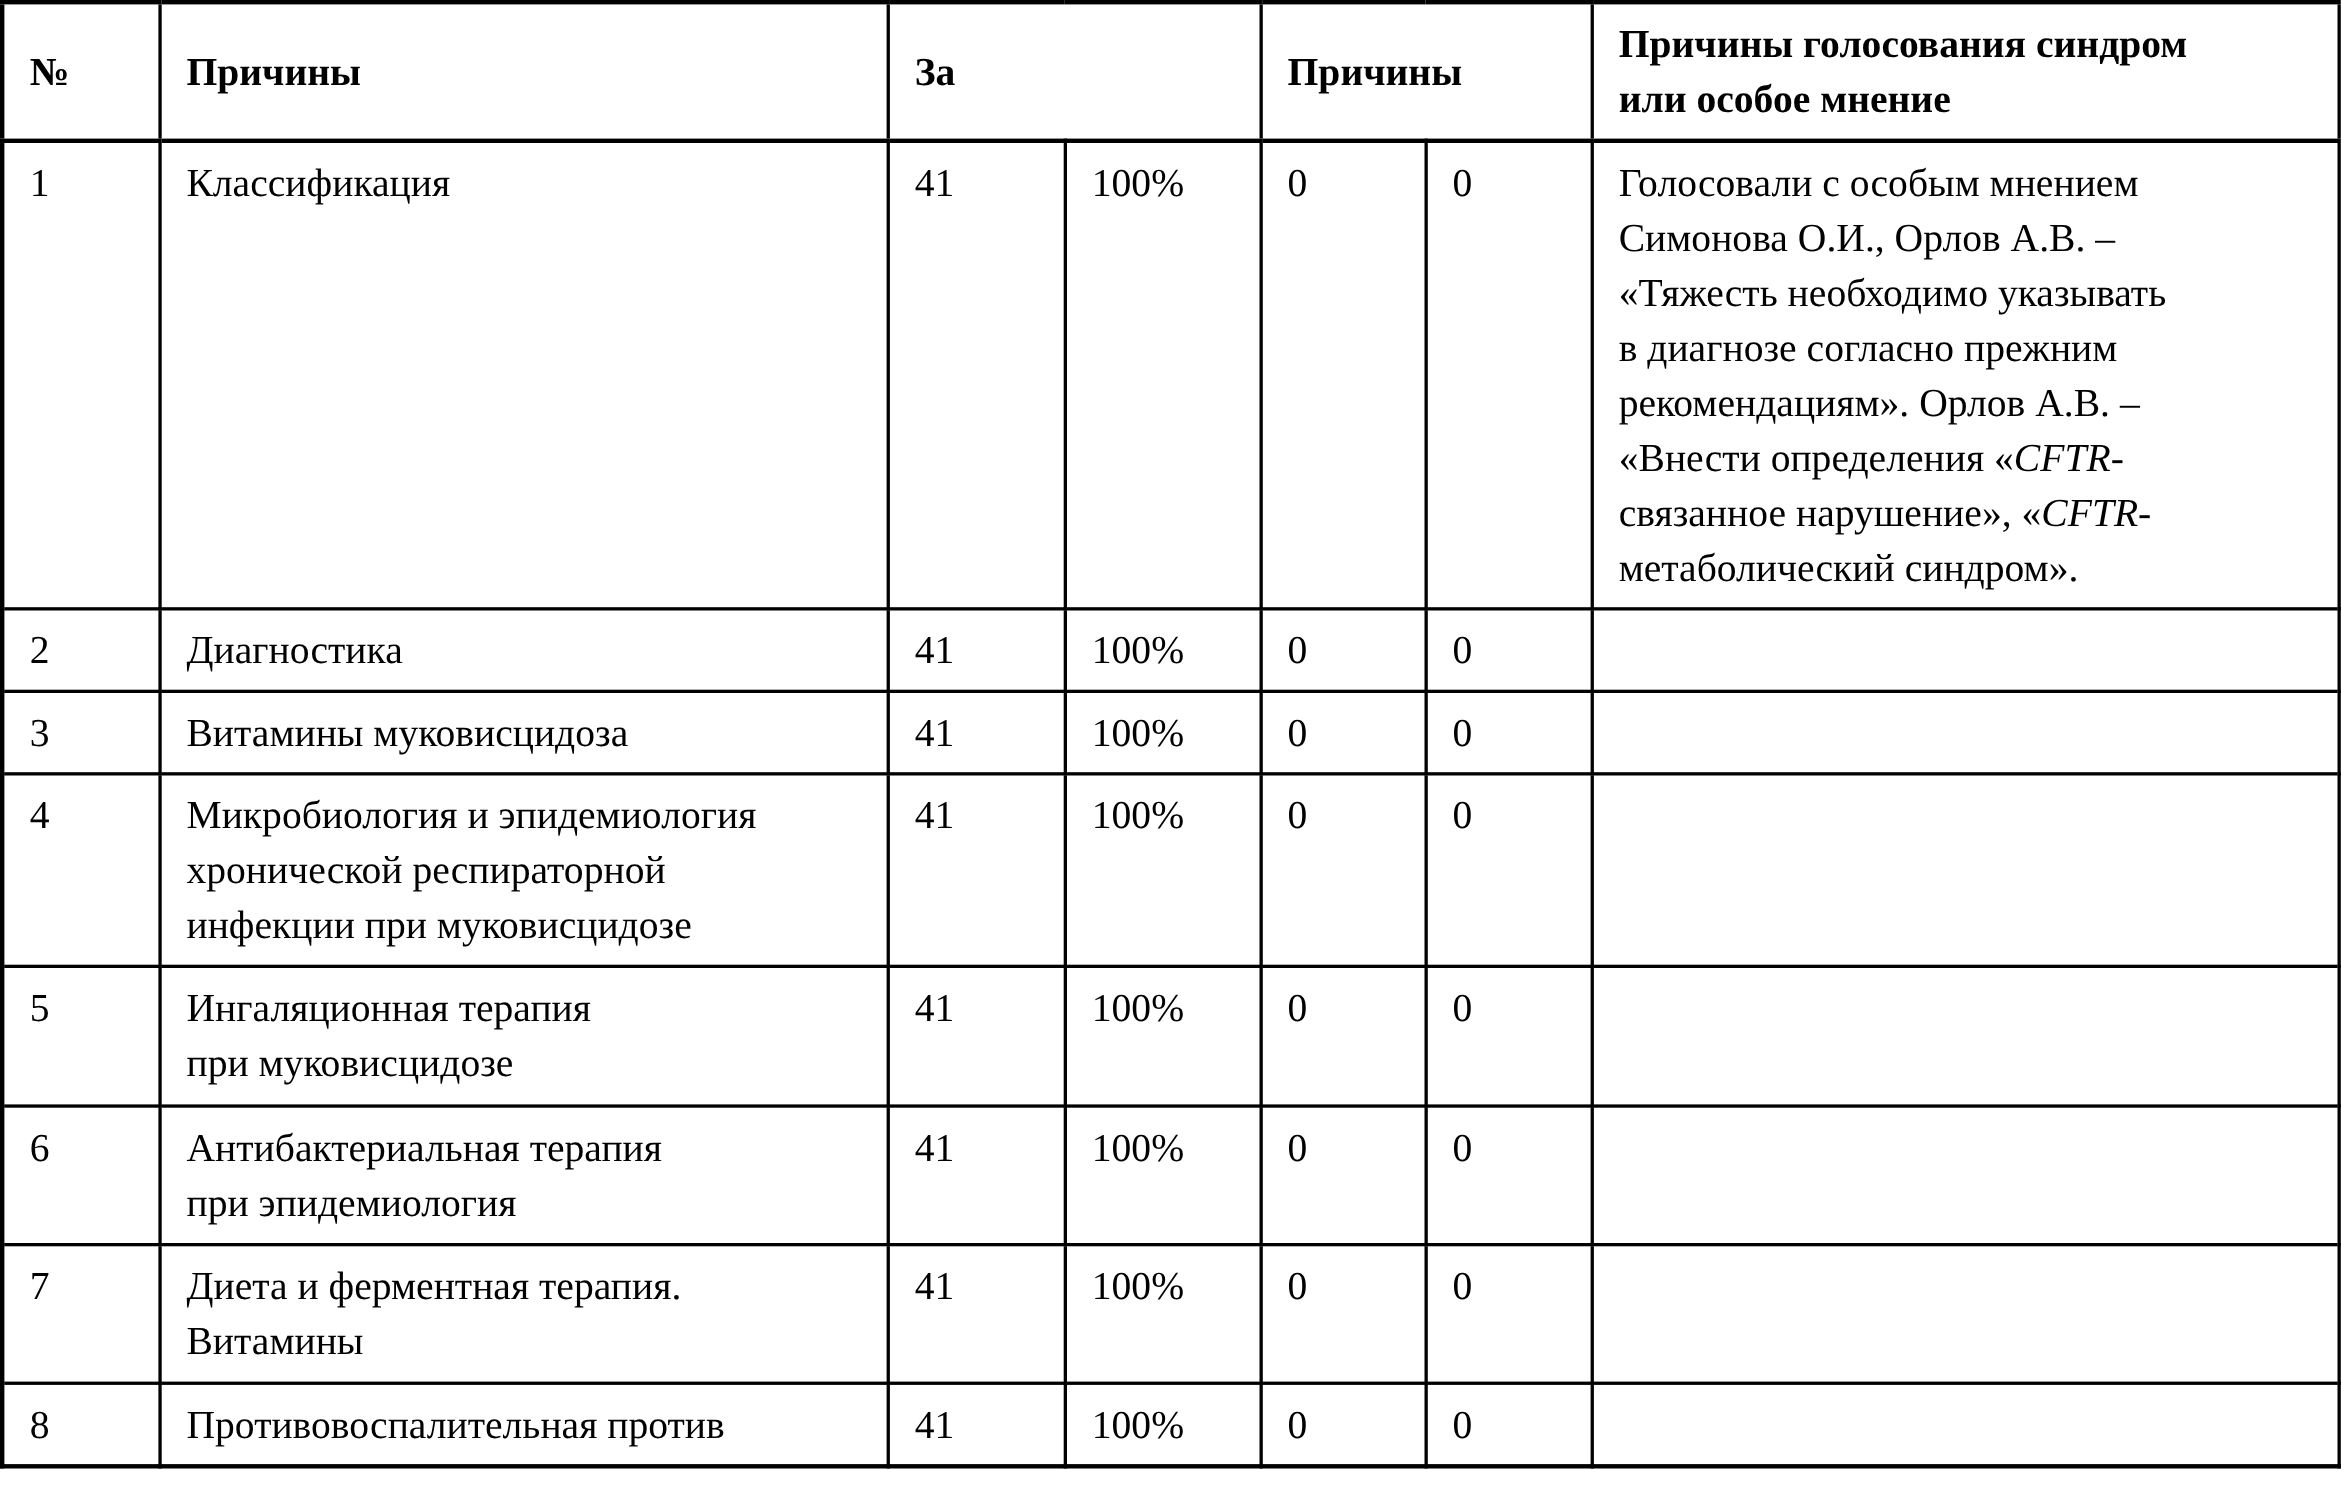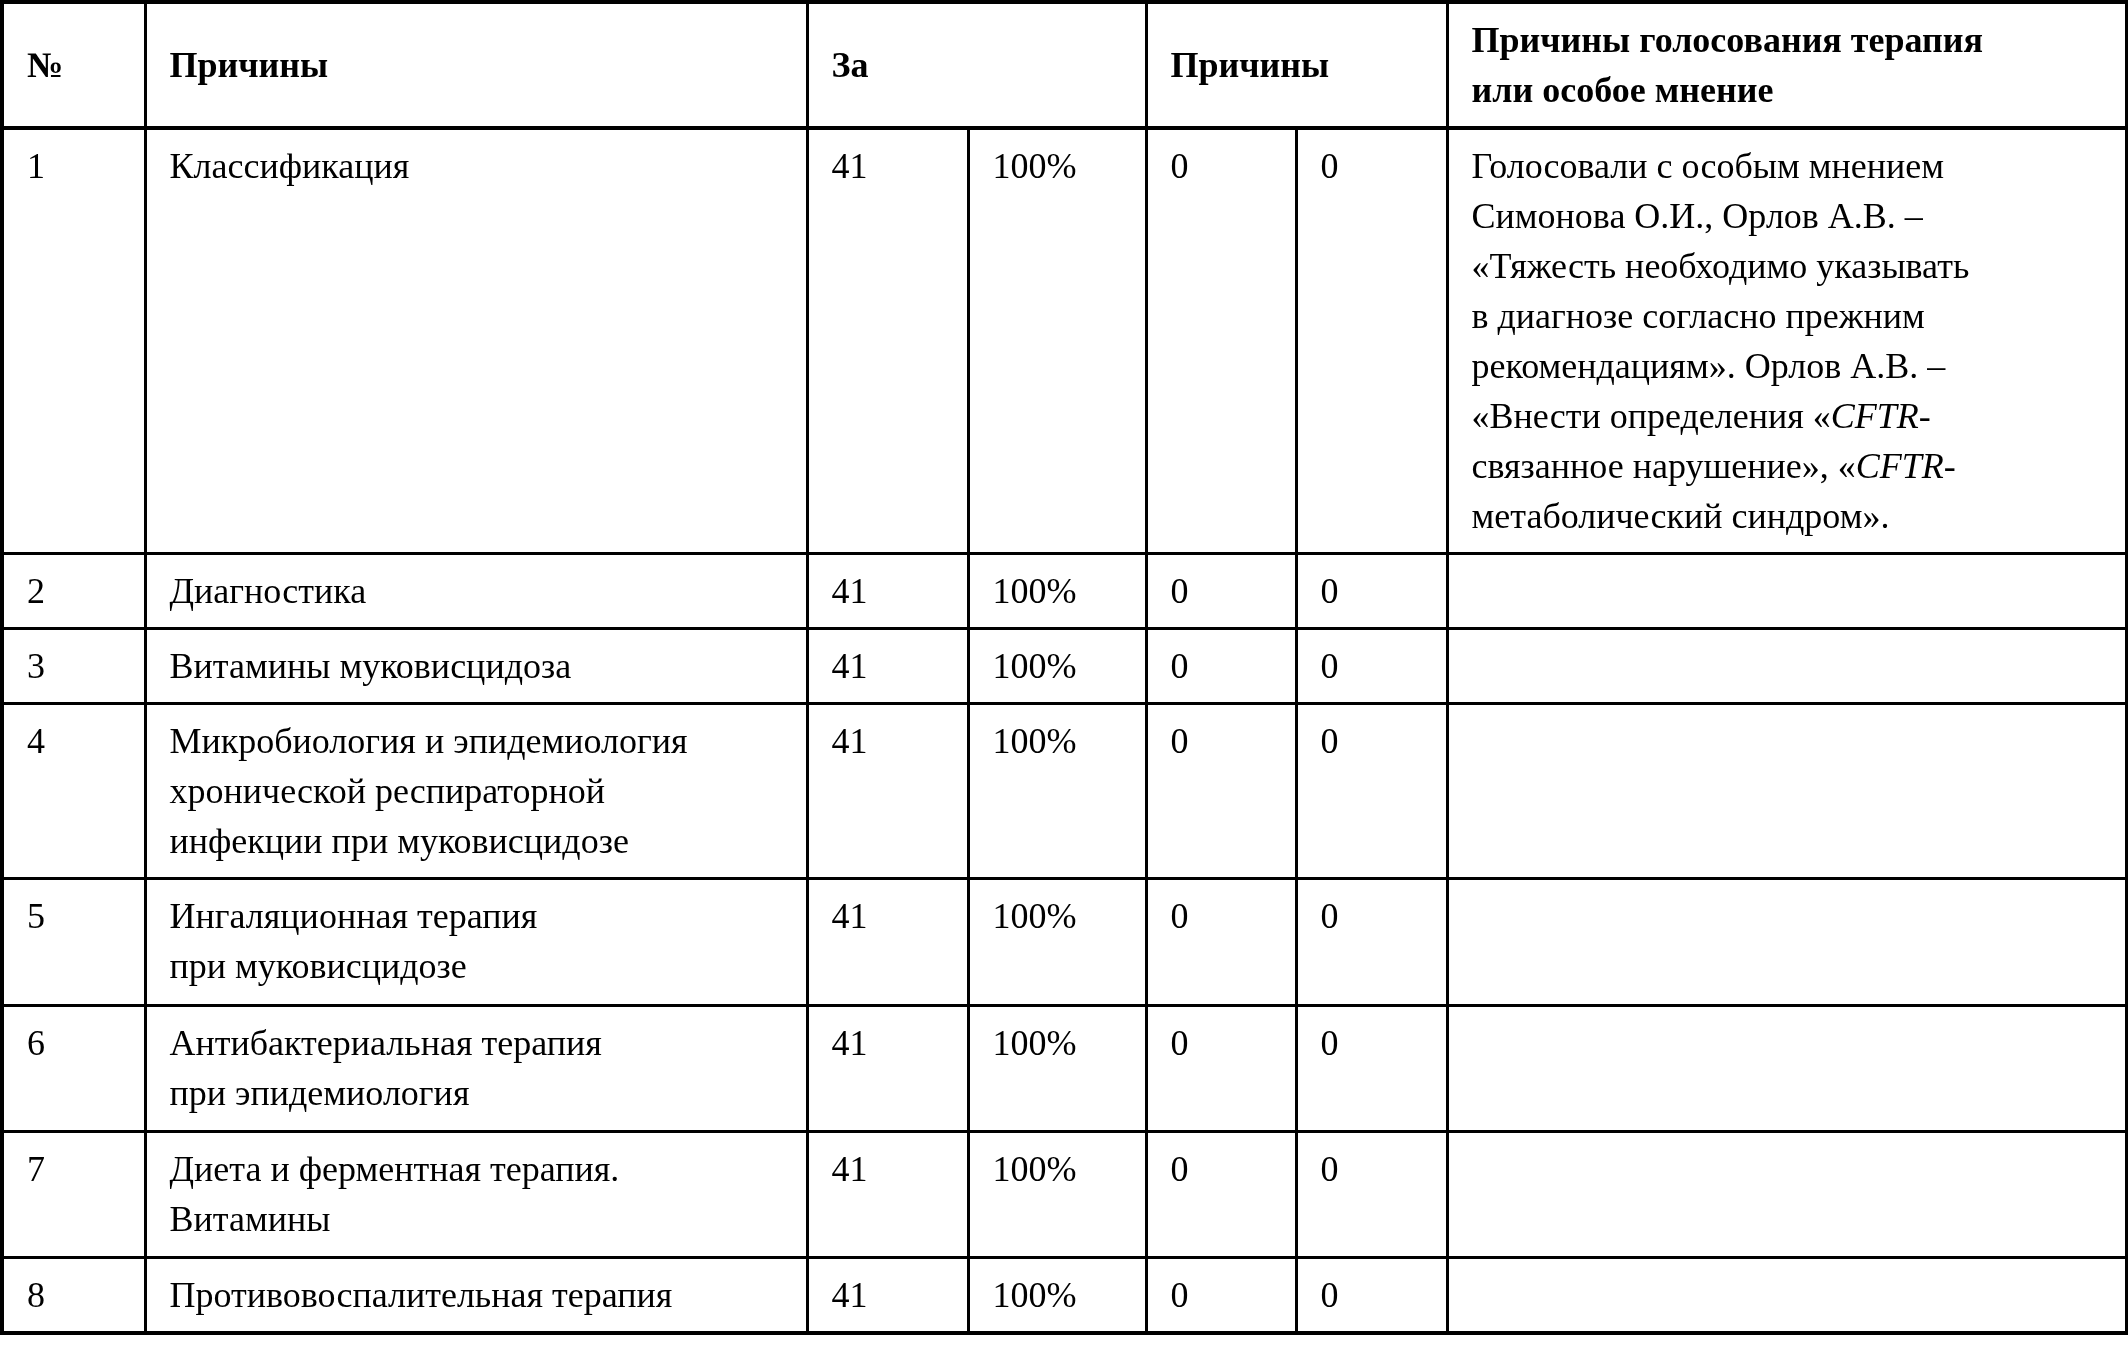--- a/index.html
+++ b/index.html
@@ -69,21 +69,21 @@
     <col class="c-ag-n">
     <col class="c-ag-p">
     <col class="c-reason">
   </colgroup>
   <thead>
     <tr>
       <th>№</th>
       <th>Причины</th>
       <th colspan="2">За</th>
       <th colspan="2">Причины</th>
-      <th class="wrap">Причины голосования терапия
+      <th class="wrap">Причины голосования синдром
 или особое мнение</th>
     </tr>
   </thead>
   <tbody>
       <tr>
         <td>1</td>
         <td class="wrap">Классификация</td>
         <td>41</td>
         <td>100%</td>
         <td>0</td>
@@ -151,21 +151,21 @@
         <td class="wrap">Диета и ферментная терапия.
 Витамины</td>
         <td>41</td>
         <td>100%</td>
         <td>0</td>
         <td>0</td>
         <td class="wrap"></td>
       </tr>
       <tr>
         <td>8</td>
-        <td class="wrap">Противовоспалительная терапия</td>
+        <td class="wrap">Противовоспалительная против</td>
         <td>41</td>
         <td>100%</td>
         <td>0</td>
         <td>0</td>
         <td class="wrap"></td>
       </tr>
     </tbody>
 </table>
 
 </body></html>

